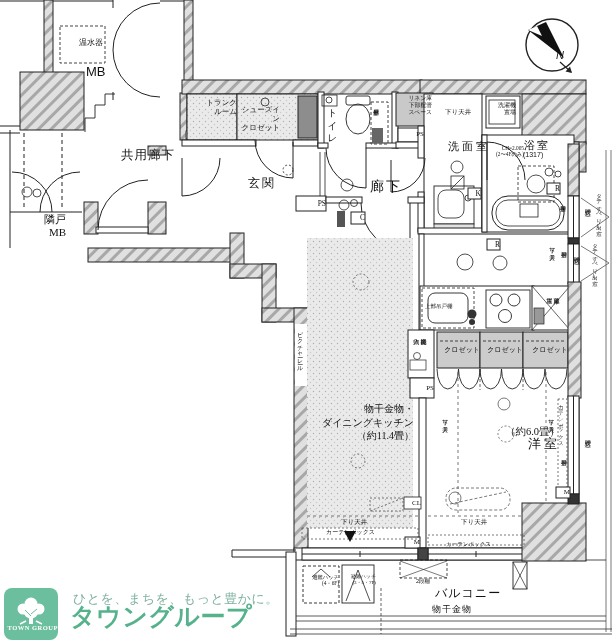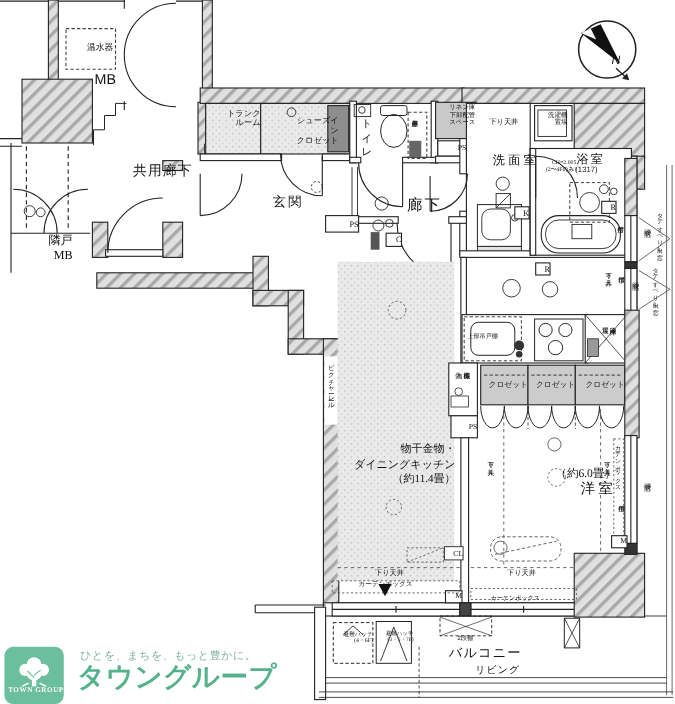--- a/index.html
+++ b/index.html
@@ -266,21 +266,21 @@
   </g>
 </svg>
 
 <div class="lb c" style="left:62px;top:38px;width:41px;font-size:8px;">温水器</div>
 <div class="lb" style="left:86px;top:64px;font-size:13px;">MB</div>
 <div class="lb c" style="left:26px;top:213px;width:40px;font-size:11px;">隣戸
 MB</div>
 <div class="lb" style="left:121px;top:148px;font-size:12.5px;letter-spacing:1px;">共用廊下</div>
 <div class="lb c" style="left:187px;top:98px;width:50px;font-size:7.5px;">トランク
 ルーム</div>
-<div class="lb c" style="left:238px;top:105px;width:42px;font-size:7.5px;padding-left:28px;">シューズイン
+<div class="lb c" style="left:238px;top:105px;width:42px;font-size:7.5px;">シューズイン
 クロゼット</div>
 <div class="lb v" style="left:327px;top:102px;font-size:9.5px;letter-spacing:2px;">トイレ</div>
 <div class="lb v" style="left:373px;top:105px;font-size:5.5px;">上部吊戸棚</div>
 <div class="lb c" style="left:397px;top:95px;width:35px;font-size:5.8px;">リネン庫
 下部配管
 スペース</div>
 <div class="lb c" style="left:398px;top:130px;width:26px;font-size:7px;">PS</div>
 <div class="lb" style="left:445px;top:108px;font-size:6.5px;">下り天井</div>
 <div class="lb c" style="left:486px;top:102px;width:30px;font-size:6px;">洗濯機
 置場</div>
@@ -328,20 +328,20 @@
 <div class="lb" style="left:461px;top:518px;font-size:6.5px;">下り天井</div>
 <div class="lb" style="left:326px;top:529px;font-size:6px;">カーテンボックス</div>
 <div class="lb" style="left:446px;top:541px;font-size:5.5px;">カーテンボックス</div>
 <div class="lb c" style="left:405px;top:537px;width:15px;font-size:7px;line-height:11px;">M</div>
 <div class="lb c" style="left:404px;top:497px;width:17px;font-size:7px;line-height:12px;">CL</div>
 <div class="lb c" style="left:303px;top:574px;width:36px;font-size:5.3px;">避難ハッチ
 (4・6F)</div>
 <div class="lb c" style="left:340px;top:574px;width:36px;font-size:5px;">避難ハッチ
 (3・5・7F)</div>
 <div class="lb" style="left:416px;top:578px;font-size:5.5px;">2段棚</div>
-<div class="lb" style="left:408px;top:586px;font-size:12px;letter-spacing:1px;">バルコニー</div>
-<div class="lb" style="left:432px;top:604px;font-size:9px;letter-spacing:1px;">リビング</div>
+<div class="lb" style="left:435px;top:586px;font-size:12px;letter-spacing:1px;">バルコニー</div>
+<div class="lb" style="left:432px;top:604px;font-size:9px;letter-spacing:1px;">物干金物</div>
 <div class="lb" style="left:556px;top:49px;font-size:11px;font-style:italic;">N</div>
-<div class="lb" style="left:73px;top:591px;font-size:10px;letter-spacing:0.5px;color:#7fb29d;text-align:center;">ひとを、まちを、もっと豊かに。</div>
+<div class="lb" style="left:73px;top:591px;font-size:13px;letter-spacing:0.5px;color:#7fb29d;text-align:center;">ひとを、まちを、もっと豊かに。</div>
 <div class="lb green" style="left:70px;top:601px;font-size:25px;font-weight:bold;letter-spacing:0.5px;">タウングループ</div>
 <div class="lb c" style="left:4px;top:624px;width:54px;font-size:6.5px;font-weight:bold;color:#fff;letter-spacing:0.5px;">TOWN GROUP</div>
 
 </div>
 
 </body></html>

